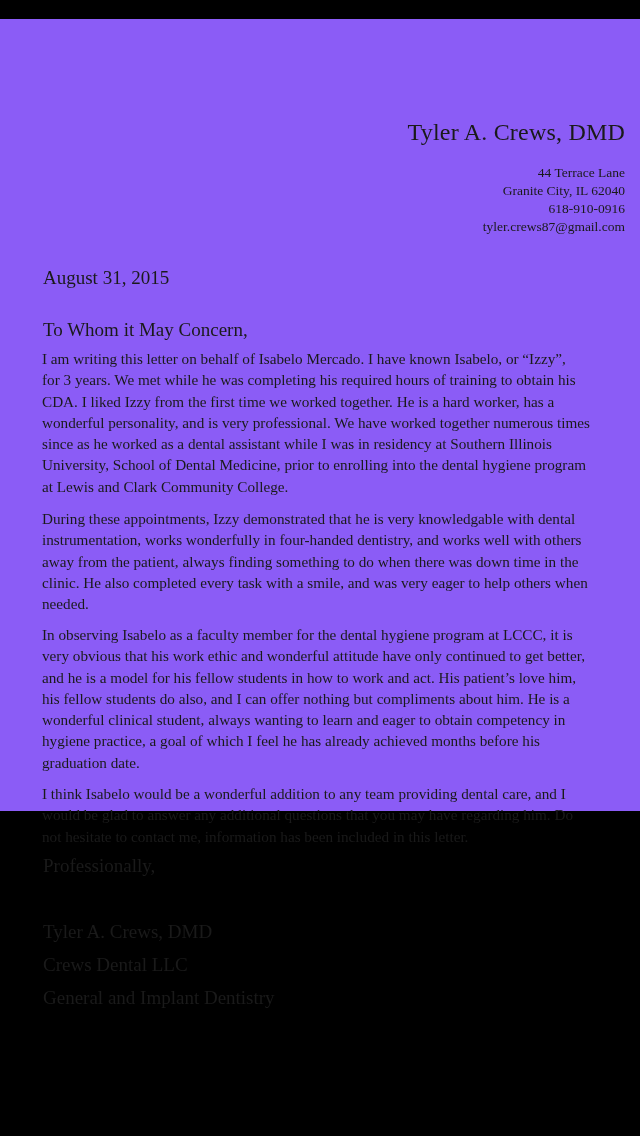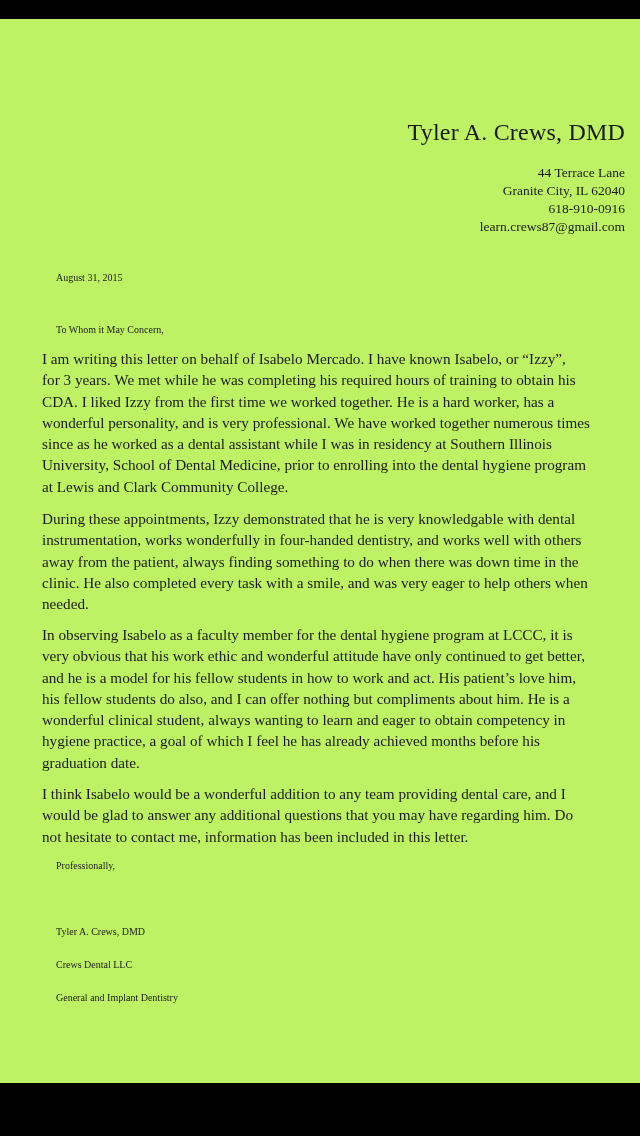--- a/index.html
+++ b/index.html
@@ -17,22 +17,22 @@
   }
   .top-bar {
     position: absolute;
     left: 0; top: 0;
     width: 640px; height: 19px;
     background: #000000;
   }
   .page {
     position: absolute;
     left: 0; top: 19px;
-    width: 640px; height: 1064px;
-    background: #bef264;
+    width: 640px; height: 792px;
+    background: #8b5cf6;
   }
   .bottom-bar {
     position: absolute;
     left: 0; top: 1083px;
     width: 640px; height: 53px;
     background: #000000;
   }
   .abs { position: absolute; white-space: nowrap; }
   .header-name {
     right: 15px;
@@ -41,22 +41,22 @@
     letter-spacing: 0.2px;
     color: #1a1a1a;
   }
   .addr {
     right: 15px;
     font-size: 13.5px;
     line-height: 17.5px;
     text-align: center;
   }
   .text {
-    left: 56px;
-    font-size: 10px;
+    left: 43px;
+    font-size: 19px;
     line-height: 21px;
     color: #1a1a1a;
   }
   .para { position: absolute; left: 42px; }
   .para .line {
     display: block;
     white-space: nowrap;
     font-size: 15.2px;
     line-height: 21.3px;
     color: #1a1a1a;
@@ -67,21 +67,21 @@
 
 <div class="top-bar"></div>
 
 <div class="page">
 
   <div class="abs header-name" style="top:100px;">Tyler A. Crews, DMD</div>
 
   <div class="abs addr" style="top:145px;">44 Terrace Lane</div>
   <div class="abs addr" style="top:163px;">Granite City, IL 62040</div>
   <div class="abs addr" style="top:181px;">618-910-0916</div>
-  <div class="abs addr" style="top:199px;">learn.crews87@gmail.com</div>
+  <div class="abs addr" style="top:199px;">tyler.crews87@gmail.com</div>
 
   <div class="abs text" style="top:248px;">August 31, 2015</div>
 
   <div class="abs text" style="top:300px;text-align:center;">To Whom it May Concern,</div>
 
   <div class="para" style="top:329px;">
     <span class="line">I am writing this letter on behalf of Isabelo Mercado. I have known Isabelo, or “Izzy”,</span>
     <span class="line">for 3 years. We met while he was completing his required hours of training to obtain his</span>
     <span class="line">CDA. I liked Izzy from the first time we worked together. He is a hard worker, has a</span>
     <span class="line">wonderful personality, and is very professional. We have worked together numerous times</span>

